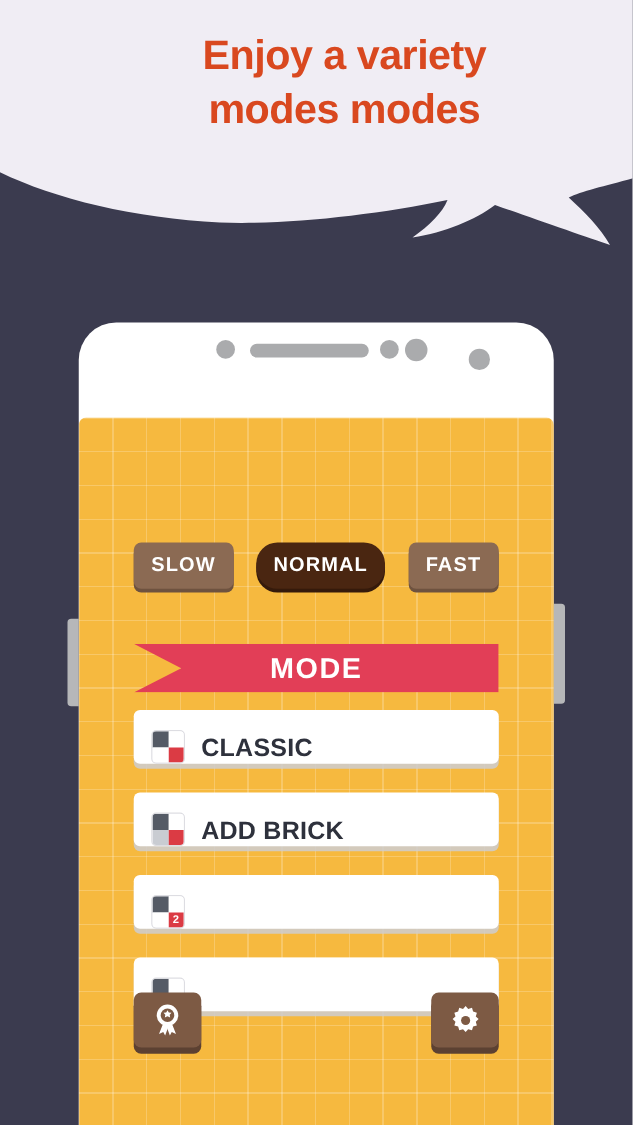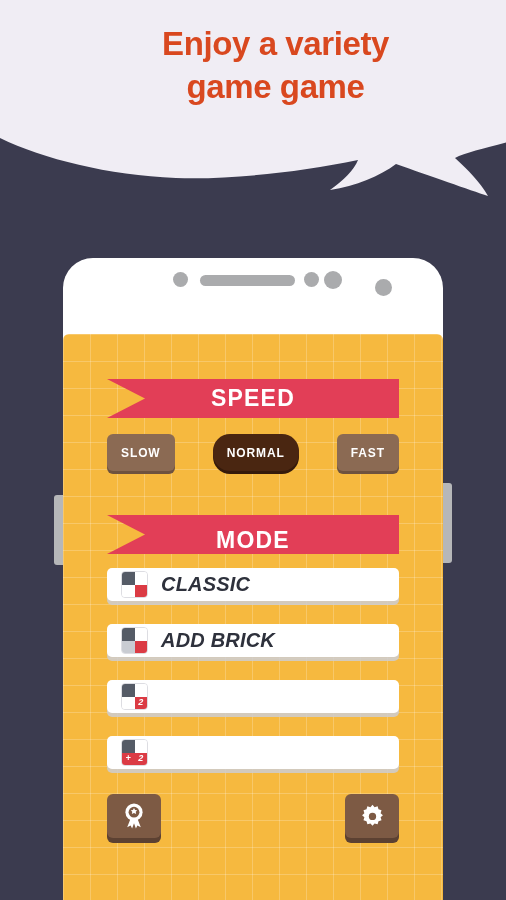--- a/index.html
+++ b/index.html
@@ -66,46 +66,46 @@
     position:absolute; left:44px; width:292px; height:39px;
     background:#E23E57;
     -webkit-clip-path: polygon(0 0, 100% 0, 100% 100%, 87% 50%, 100% 100%, 0 100%, 13% 50%);
     clip-path: polygon(0 0,100% 0,100% 100%, 87% 50%, 100% 100%, 0 100%, 13% 50%);
     display:flex; align-items:center; justify-content:center;
   }
   .ribbon span{
     color:#fff; font-weight:bold; font-size:23px; letter-spacing:1.2px;
   }
   #ribbon-speed{ top:45px; }
-  #ribbon-mode { top:181px;align-items:flex-end; }
+  #ribbon-mode { top:181px; }
 
   
   #speed-row{
     position:absolute; left:44px; top:100px; width:292px; height:40px;
     display:flex; justify-content:space-between;
   }
   .speed-btn{
     height:37px; border-radius:6px; display:flex;
     align-items:center; justify-content:center;
     background:#8B6A53; box-shadow:0 3px 0 #6E523F;
-    color:#FFFFFF; font-weight:bold; font-size:12px; letter-spacing:.9px;
+    color:#FFFFFF; font-weight:bold; font-size:16px; letter-spacing:.9px;
     padding:0 14px; cursor:pointer;
   }
   .speed-btn.selected{ background:#4A2611; box-shadow:0 3px 0 #351A0B;border-radius:17px; }
 
   
   #mode-list{
     position:absolute; left:44px; top:234px; width:292px;
   }
   .mode-btn{
-    position:relative; width:292px; height:33px;
+    position:relative; width:292px; height:43px;
     background:#FFFFFF; border-radius:5px;
     box-shadow:0 4px 0 rgba(205,205,210,.85);
     margin-bottom:23px;
-    display:flex; align-items:center; cursor:pointer;font-style:italic;
+    display:flex; align-items:flex-end; cursor:pointer;
   }
   .mode-icon{
     width:27px; height:27px; margin-left:14px; flex:none;
     display:grid; grid-template-columns:1fr 1fr; grid-template-rows:1fr 1fr;
     border-radius:4px; overflow:hidden; border:1px solid #DDDDE2;
   }
   .cell{ position:relative; }
   .cell.tl{ background:#555B66; }
   .cell.wh{ background:#FFFFFF; }
   .cell.gy{ background:#C9CCD2; }
@@ -143,42 +143,39 @@
              C 468 170 480 182 488 196
              C 470 190 430 176 396 164
              C 380 176 356 186 330 190
              C 344 180 354 170 358 160
              C 300 172 230 180 176 178
              C 90 174 10 150 -30 120
              C -48 106 -60 92 -60 78 Z" fill="#F0EDF4"></path>
   </svg>
   <div id="bubble-text">
     <span class="ln">Enjoy a variety</span>
-    <span class="ln">game game</span>
+    <span class="ln">modes modes</span>
   </div>
 </div>
 
 <div id="phone">
   <div id="phone-body"></div>
   <div class="side-btn" id="side-btn-left"></div>
   <div class="side-btn" id="side-btn-right"></div>
 
   <div id="bezel-top">
     <div class="spk dot" id="spk-dot-1"></div>
     <div class="spk" id="spk-bar"></div>
     <div class="spk dot" id="spk-dot-2"></div>
     <div class="spk dot" id="spk-dot-3"></div>
     <div class="spk dot" id="spk-dot-4"></div>
   </div>
 
   <div id="screen">
 
-    <div class="ribbon" id="ribbon-speed">
-      <span>SPEED</span>
-    </div>
 
     <div id="speed-row">
       <div class="speed-btn">
         <span>SLOW</span>
       </div>
       <div class="speed-btn selected">
         <span>NORMAL</span>
       </div>
       <div class="speed-btn">
         <span>FAST</span>

